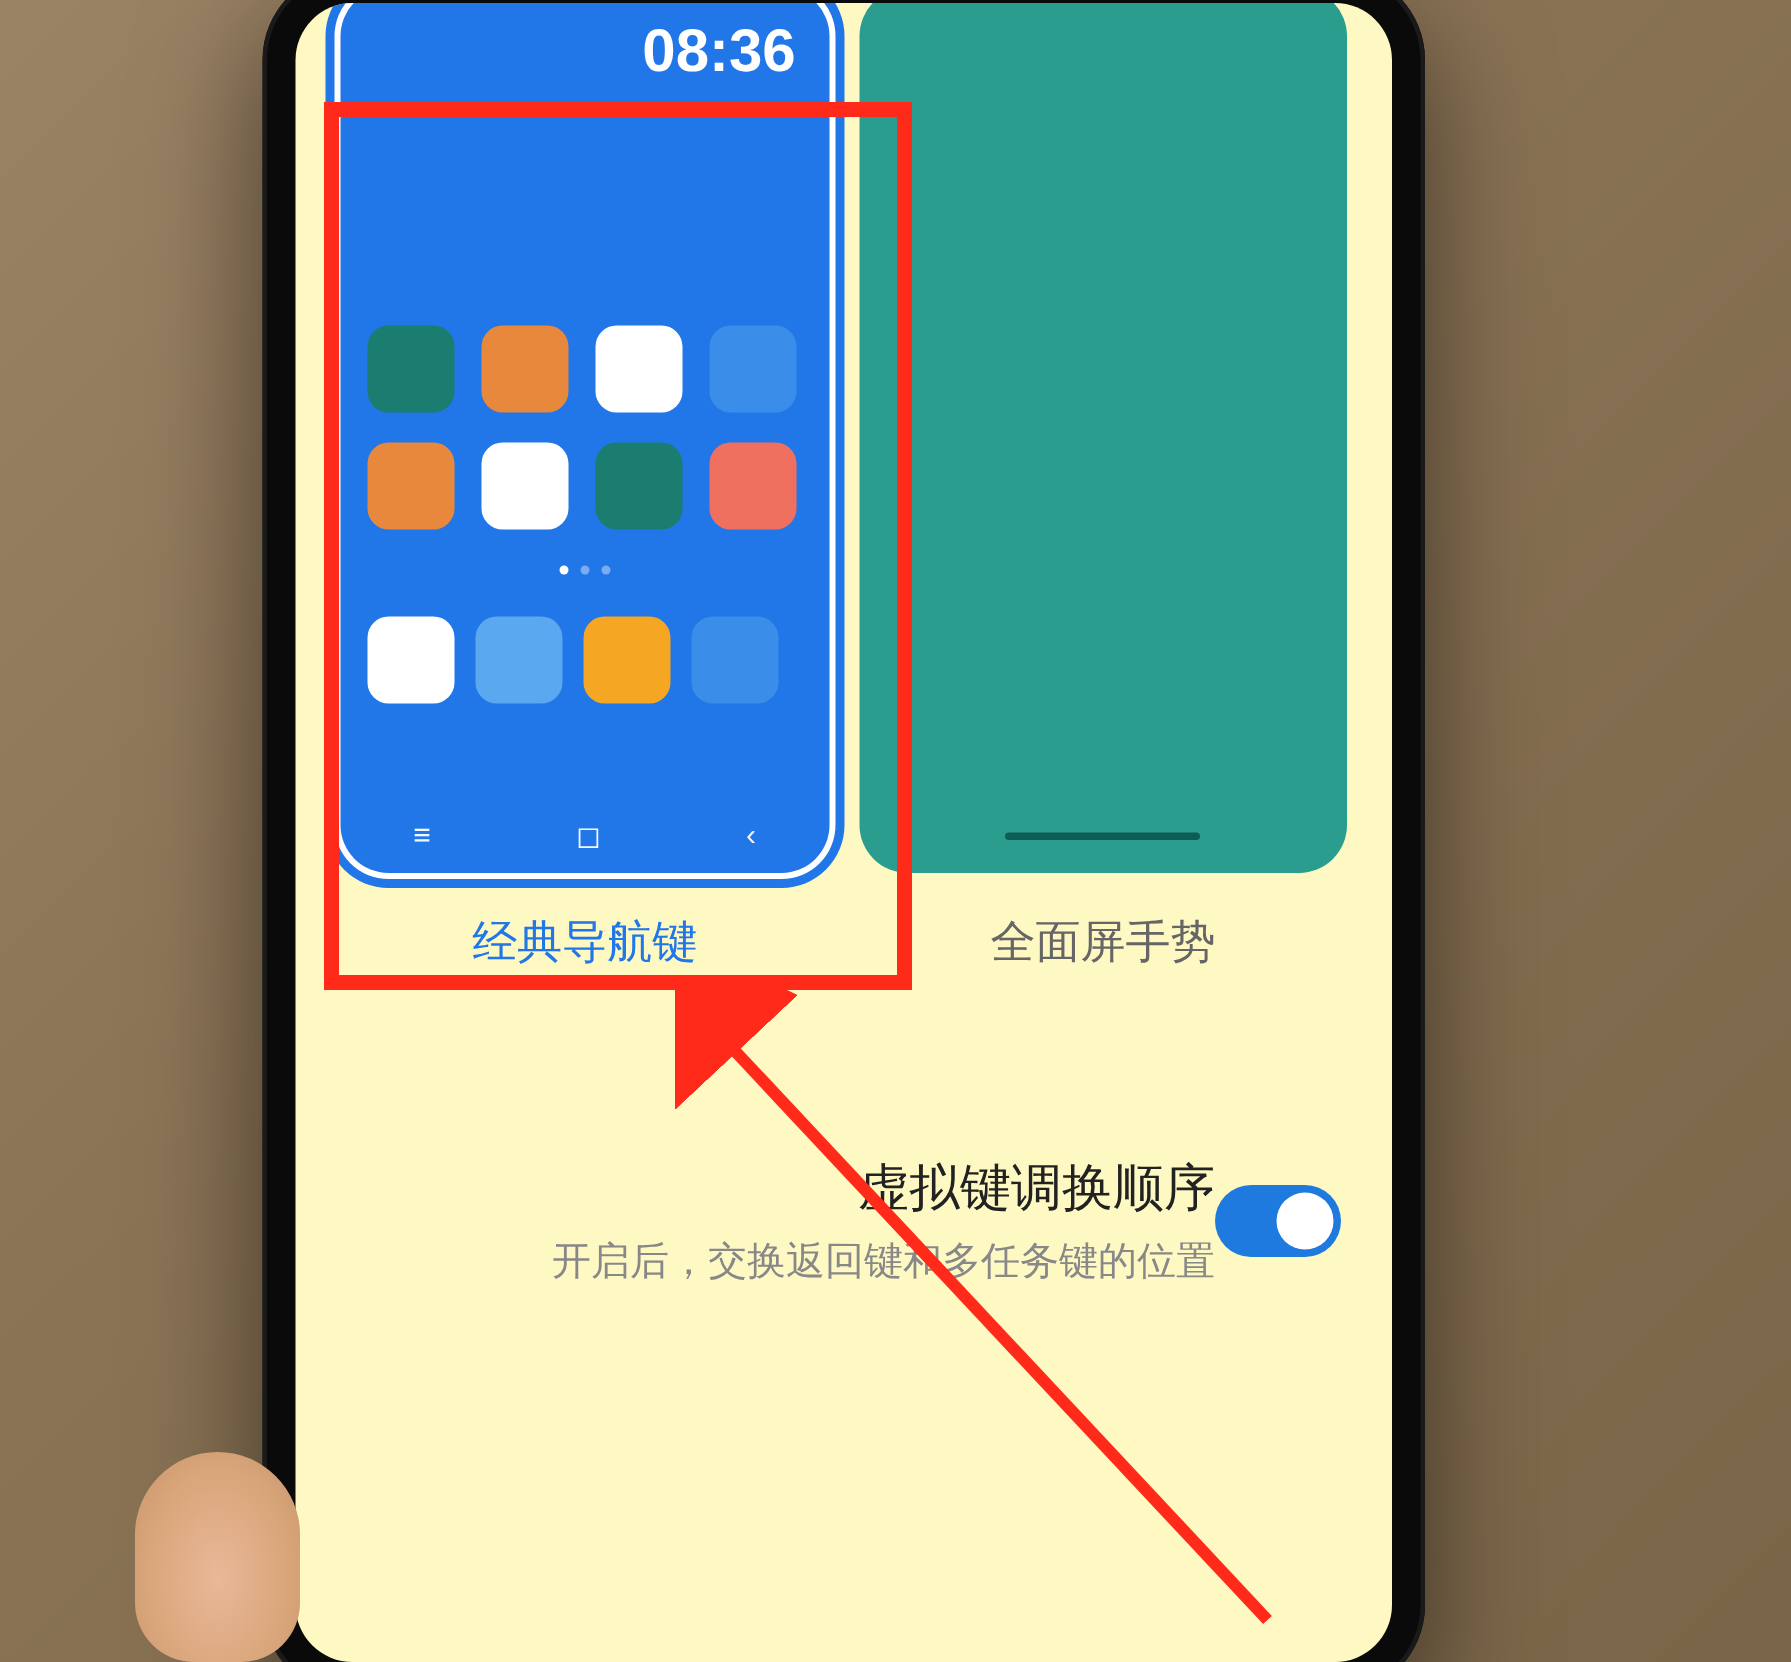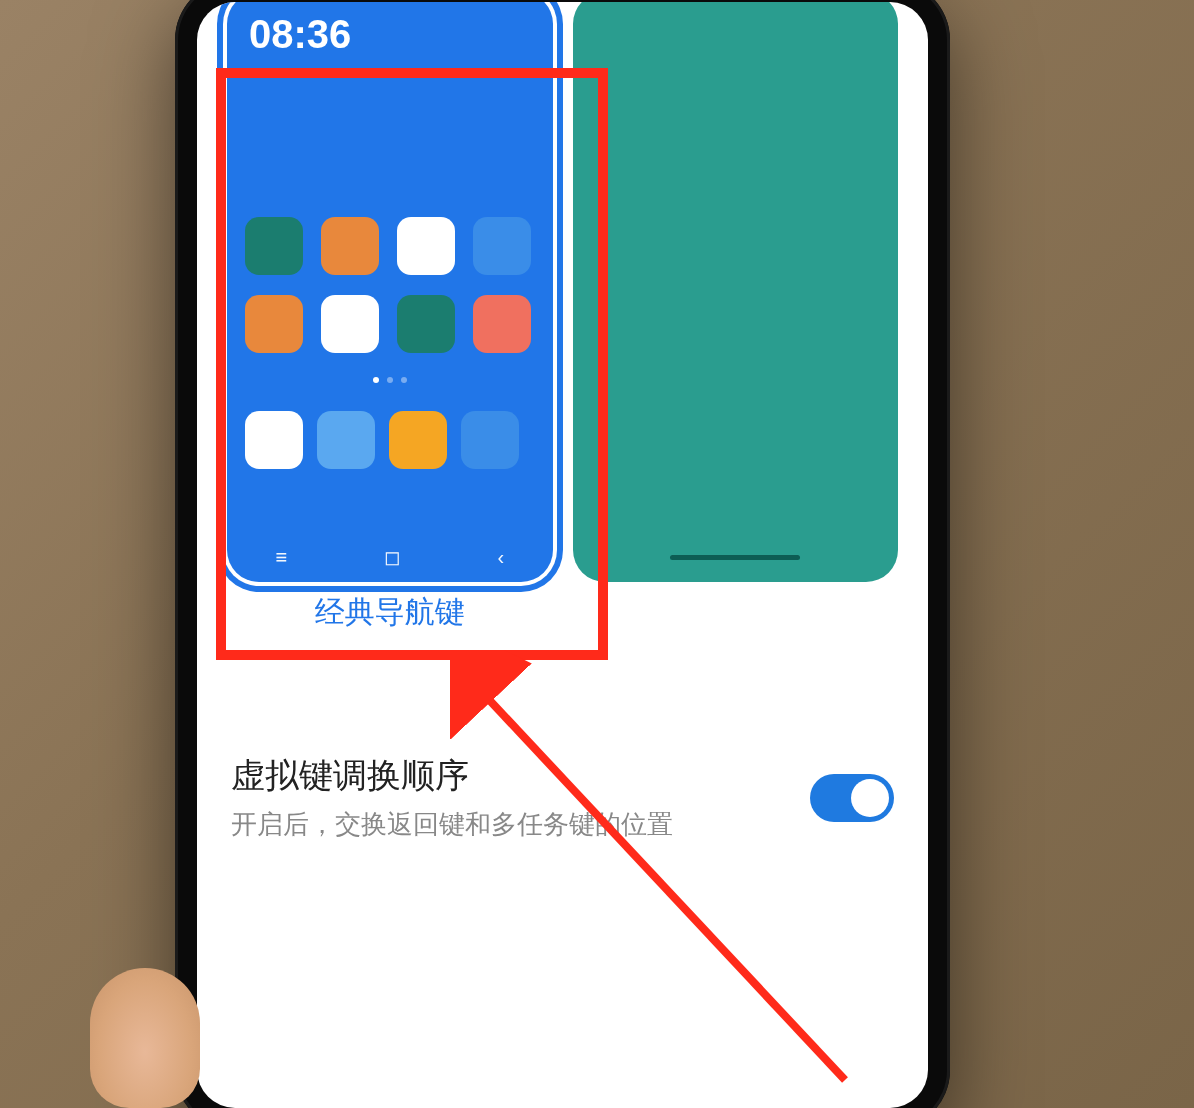--- a/index.html
+++ b/index.html
@@ -25,23 +25,24 @@
       background: #0a0a0a;
       border-radius: 60px;
       box-shadow: 0 30px 80px rgba(0,0,0,0.5), inset 0 0 0 3px #1a1a1a;
     }
     .screen {
       position: absolute;
       left: 22px;
       top: 22px;
       right: 22px;
       bottom: 22px;
-      background: #ffffff;
+      background: #fef9c3;
       border-radius: 38px;
       overflow: hidden;
+      text-align: right;
     }
     .option-row {
       display: flex;
       gap: 20px;
       padding: 0 30px;
       margin-top: -10px;
     }
     .option-card {
       flex: 1;
       display: flex;
@@ -123,21 +124,21 @@
       position: absolute;
       bottom: 22px;
       left: 50%;
       transform: translateX(-50%);
       width: 130px;
       height: 5px;
       background: #0d5d54;
       border-radius: 3px;
     }
     .option-label {
-      margin-top: 10px;
+      margin-top: 26px;
       font-size: 30px;
       color: #666;
     }
     .option-label.active { color: #2176e8; font-weight: 500; }
 
     .setting-row {
       margin-top: 120px;
       padding: 0 34px;
       display: flex;
       align-items: center;
@@ -235,20 +236,21 @@
             <span class="nav-glyph">‹</span>
           </div>
         </div>
         <div class="option-label active">经典导航键</div>
       </div>
 
       <div class="option-card">
         <div class="preview gesture">
           <div class="gesture-bar"></div>
         </div>
+        <div class="option-label">全面屏手势</div>
       </div>
 
     </div>
 
     <div class="setting-row">
       <div class="setting-text">
         <div class="setting-title">虚拟键调换顺序</div>
         <div class="setting-desc">开启后，交换返回键和多任务键的位置</div>
       </div>
       <div class="toggle">

